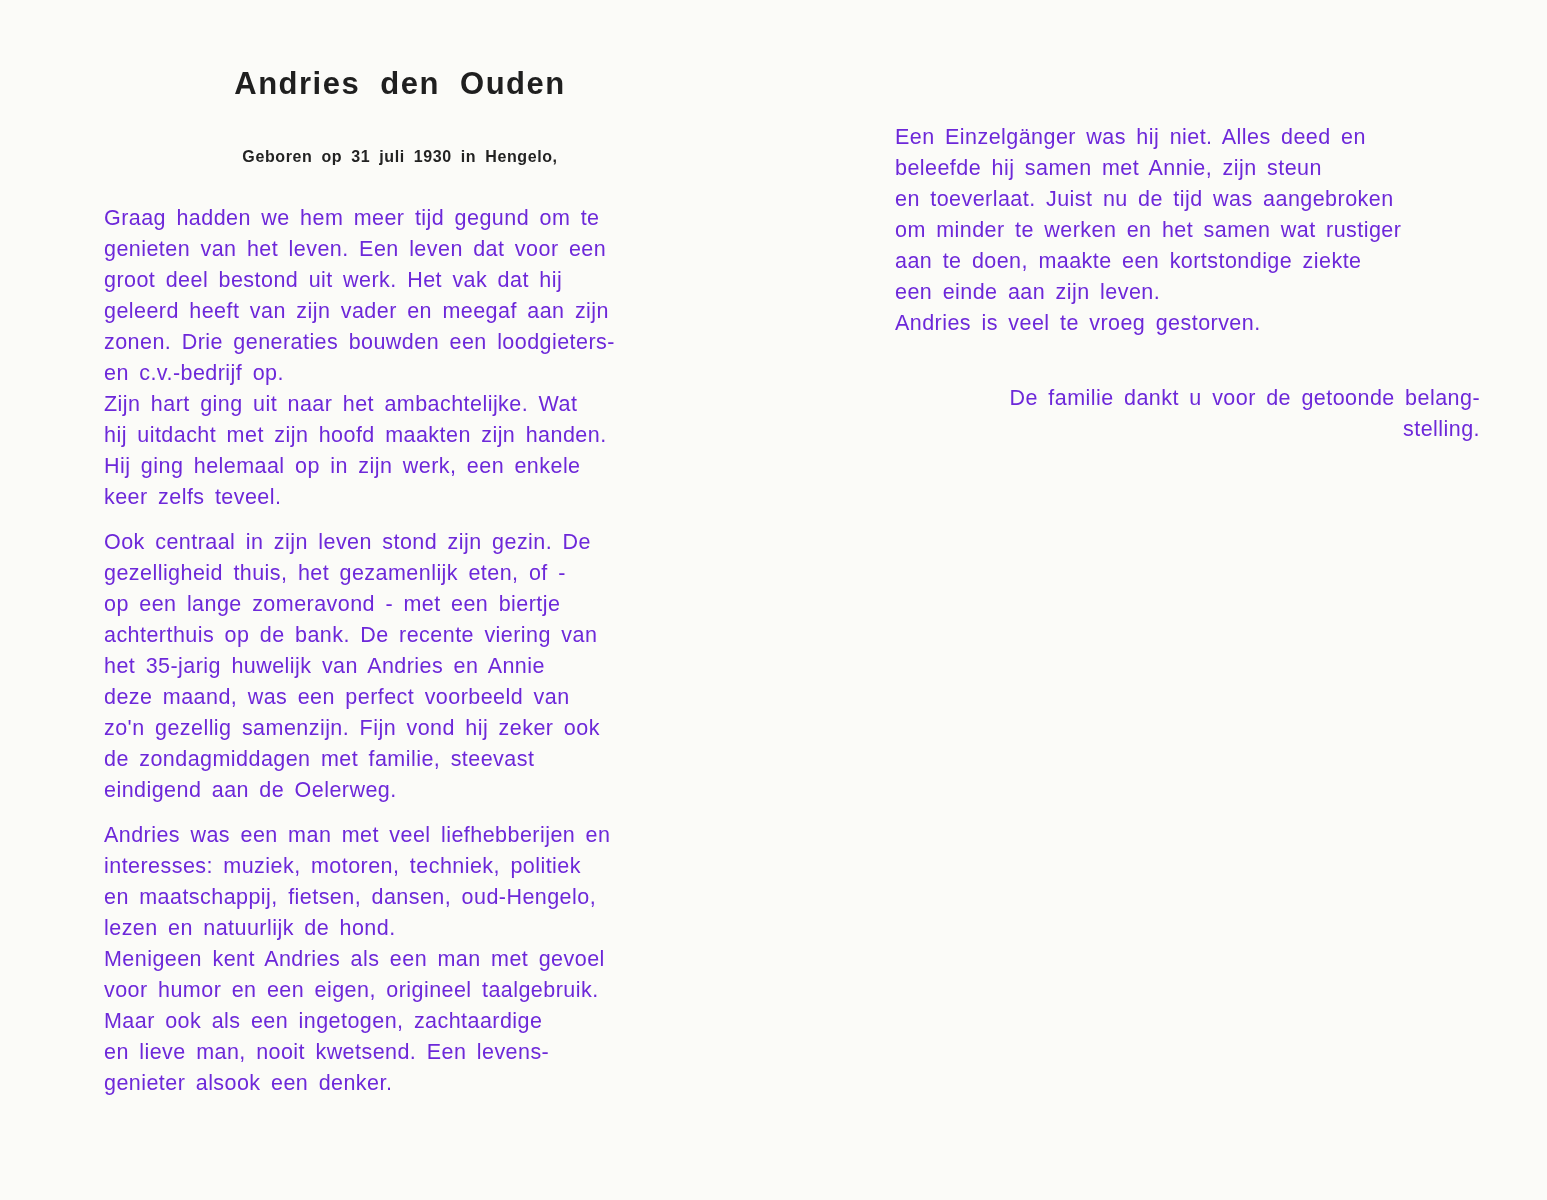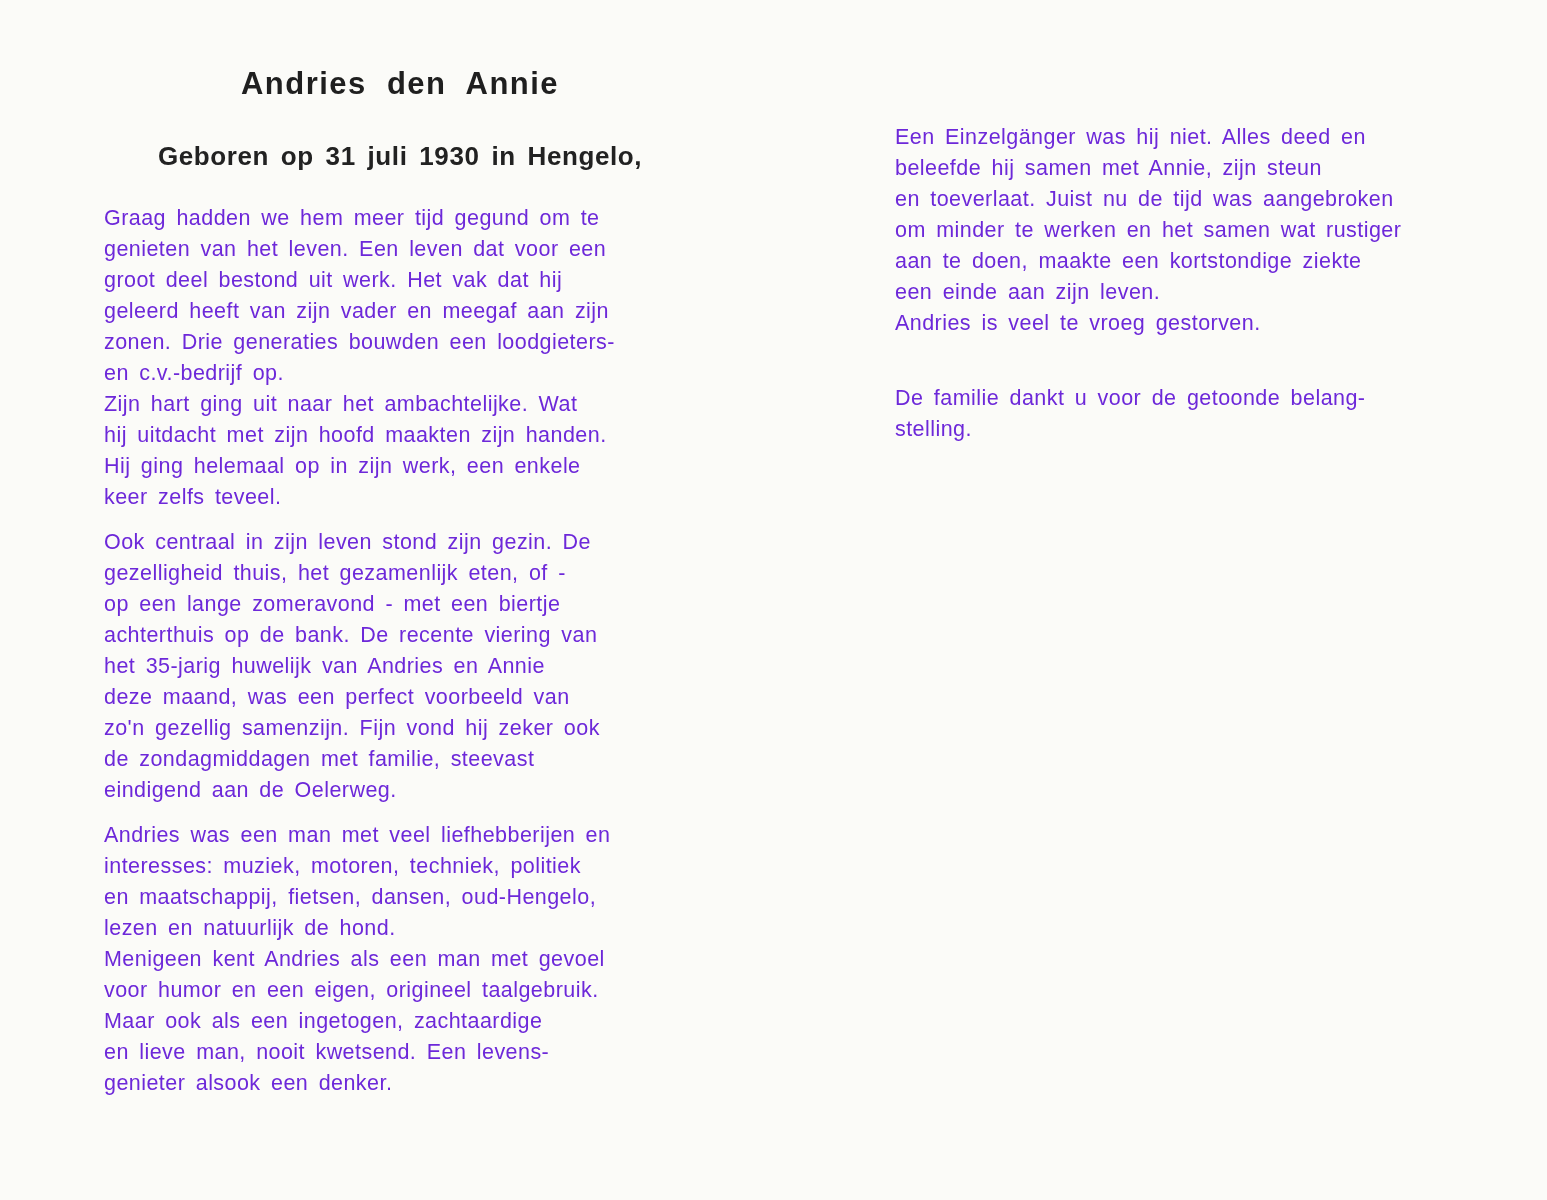--- a/index.html
+++ b/index.html
@@ -37,47 +37,48 @@
     font-weight: bold;
     text-align: center;
     letter-spacing: 1.5px;
     word-spacing: 10px;
     color: #1f1f1f;
     margin: 0 0 34px 0;
   }
   .subtitle {
     font-weight: bold;
     text-align: center;
-    font-size: 26px;
+    font-size: 16px;
     line-height: 41px;
     letter-spacing: 0.6px;
     word-spacing: 4px;
     color: #222;
     margin: 0 0 26px 0;
   }
   .para {
     font-size: 21.5px;
     line-height: 31px;
     letter-spacing: 0.45px;
     word-spacing: 4px;
     white-space: pre-line;
     margin: 0 0 14px 0;
     color: #6d28d9;
   }
   .para-thanks {
     margin-top: 44px;
+    text-align: right;
   }
 </style>
 </head>
 <body>
 
 <div class="page">
 
   <div class="col col-left">
-    <h1 class="title">Andries den Annie</h1>
+    <h1 class="title">Andries den Ouden</h1>
 
     <div class="subtitle">
       <div>Geboren op 31 juli 1930 in Hengelo,</div>
     </div>
 
     <p class="para">Graag hadden we hem meer tijd gegund om te
 genieten van het leven. Een leven dat voor een
 groot deel bestond uit werk. Het vak dat hij
 geleerd heeft van zijn vader en meegaf aan zijn
 zonen. Drie generaties bouwden een loodgieters-

